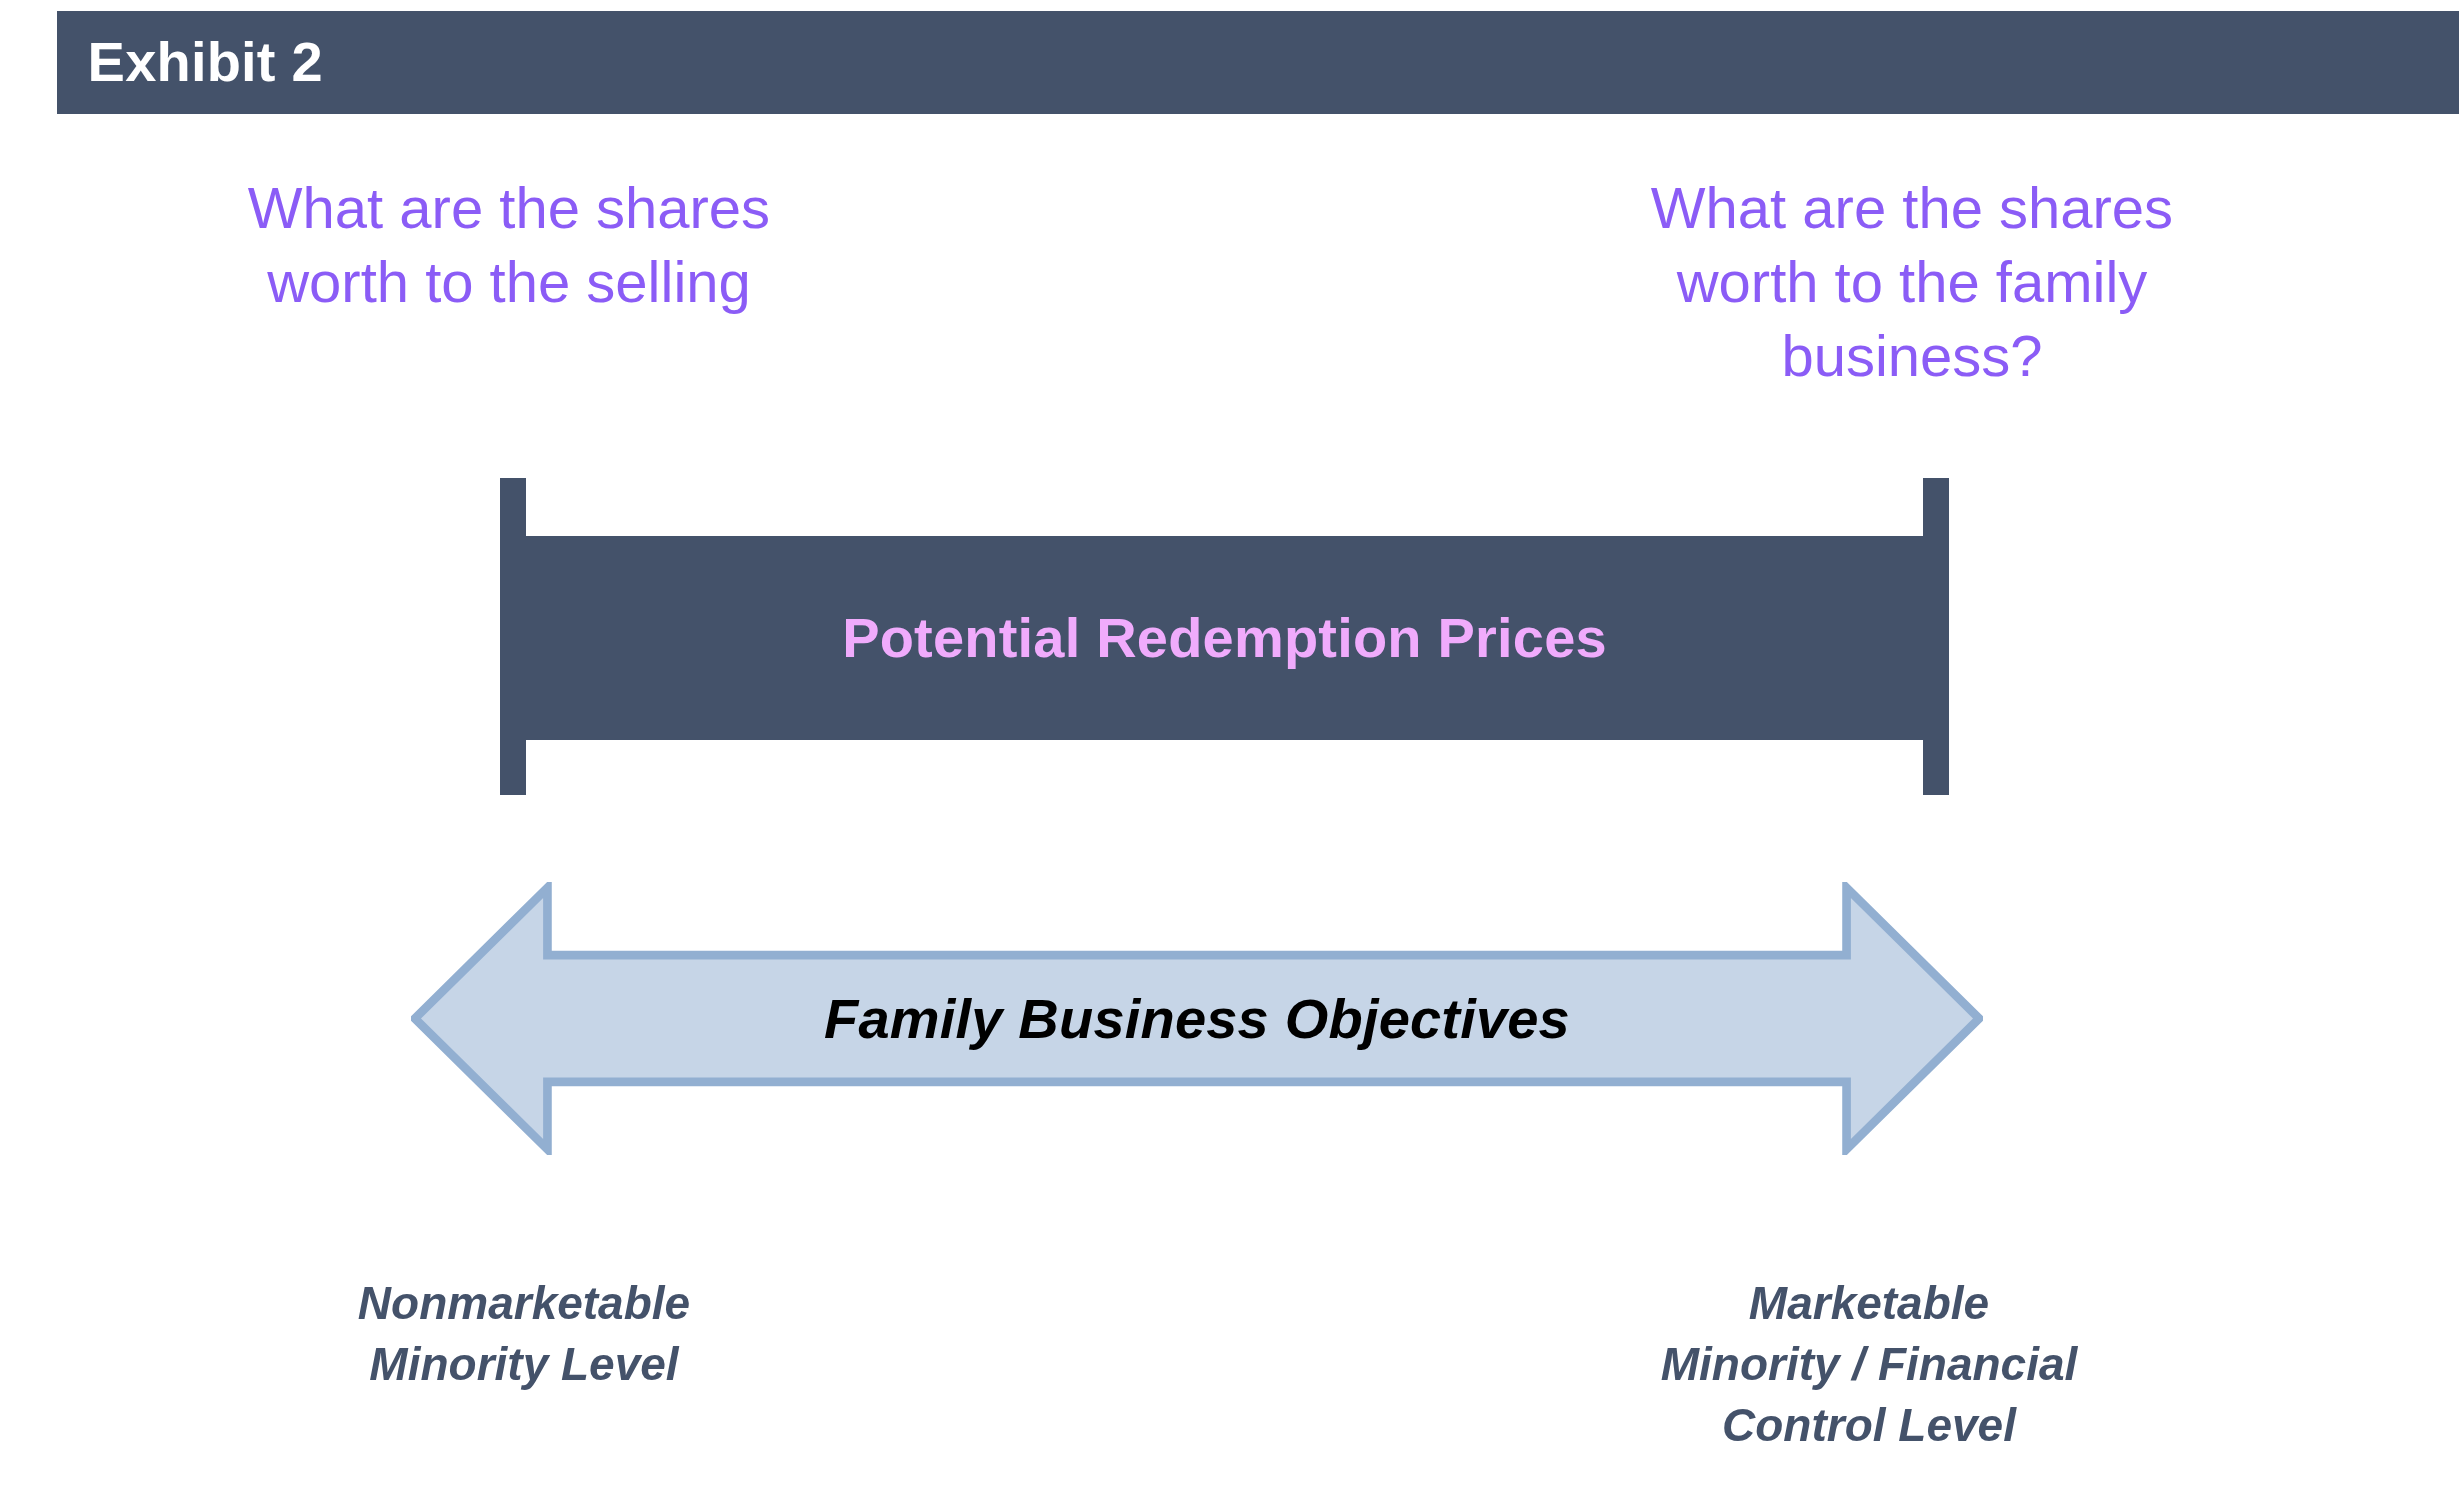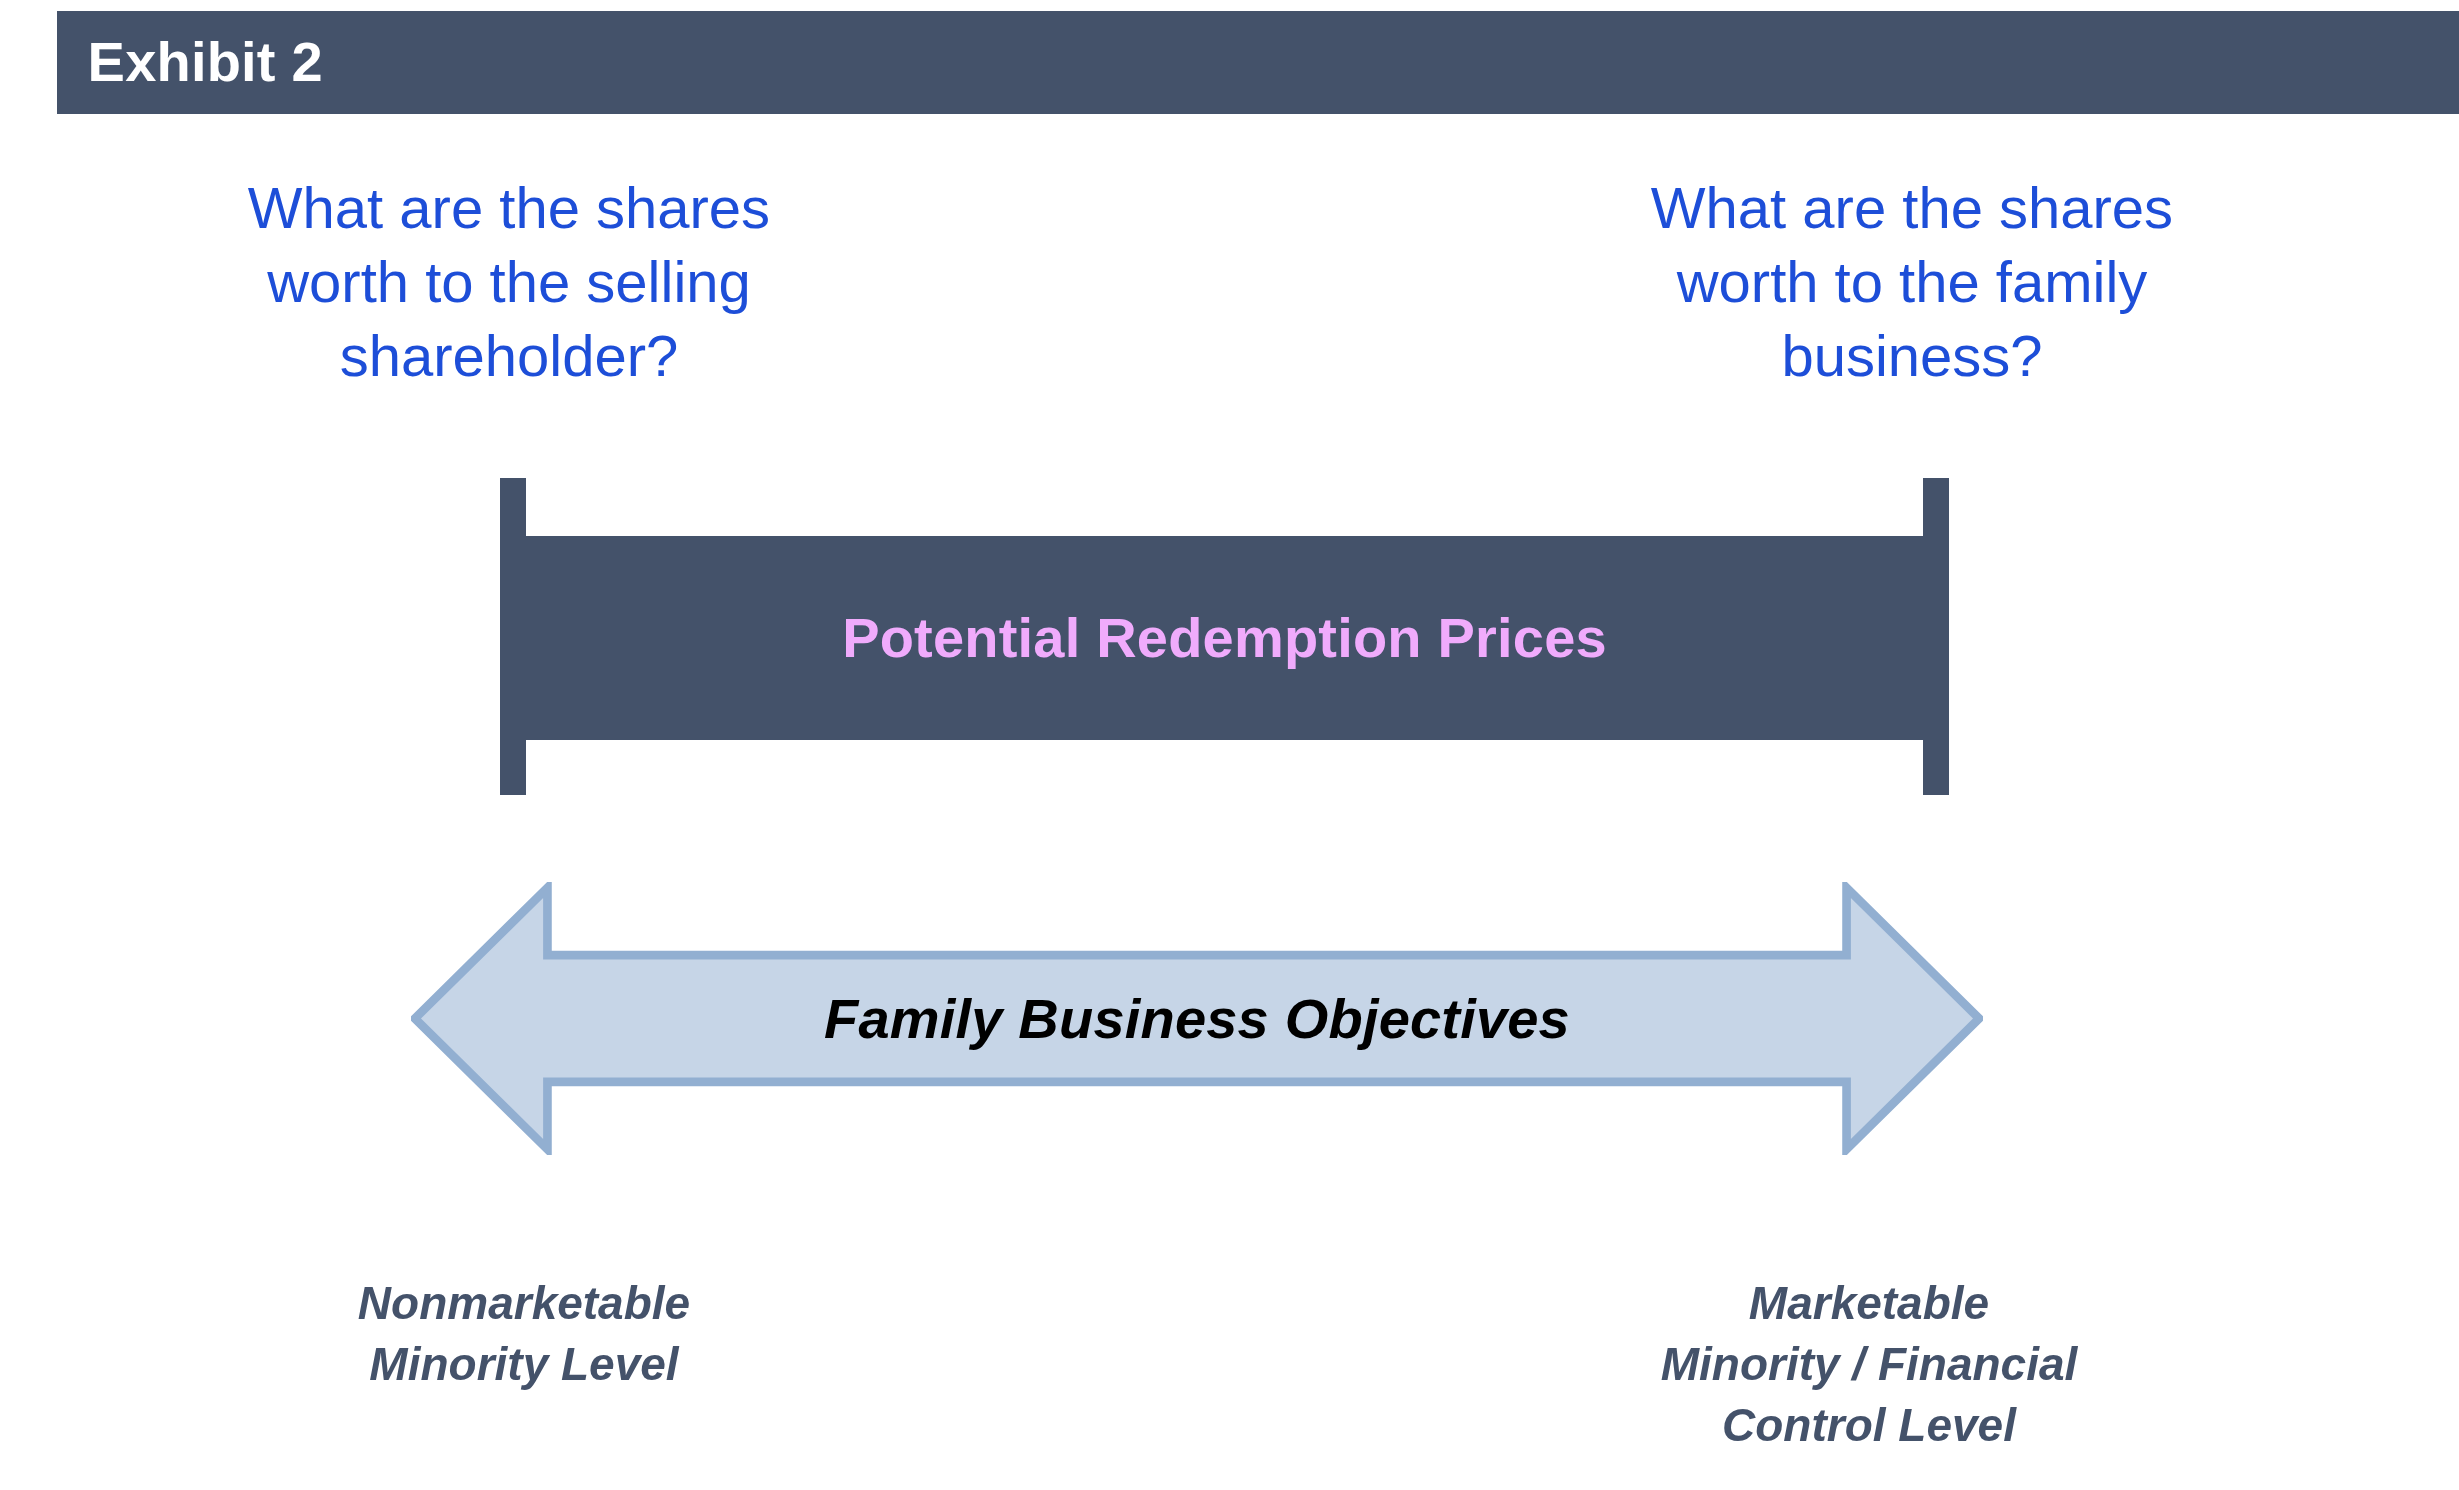--- a/index.html
+++ b/index.html
@@ -35,21 +35,21 @@
     font-weight: bold;
     line-height: 1;
     padding-left: 31px;
     letter-spacing: 0.2px;
     white-space: nowrap;
   }
 
   
   .question {
     position: absolute;
-    color: #1d4ed8;
+    color: #8b5cf6;
     font-size: 58px;
     font-weight: normal;
     line-height: 1.28;
     text-align: center;
   }
   .question-left {
     left: 144px;
     top: 171px;
     width: 730px;
   }
@@ -153,21 +153,20 @@
 </head>
 <body>
 
 <div class="exhibit-header">
   <span class="exhibit-header-title">Exhibit 2</span>
 </div>
 
 <div class="question question-left">
   <span class="q-line">What are the shares</span>
   <span class="q-line">worth to the selling</span>
-  <span class="q-line">shareholder?</span>
 </div>
 
 <div class="question question-right">
   <span class="q-line">What are the shares</span>
   <span class="q-line">worth to the family</span>
   <span class="q-line">business?</span>
 </div>
 
 <div class="ibeam">
   <div class="ibeam-cap ibeam-cap-left"></div>

